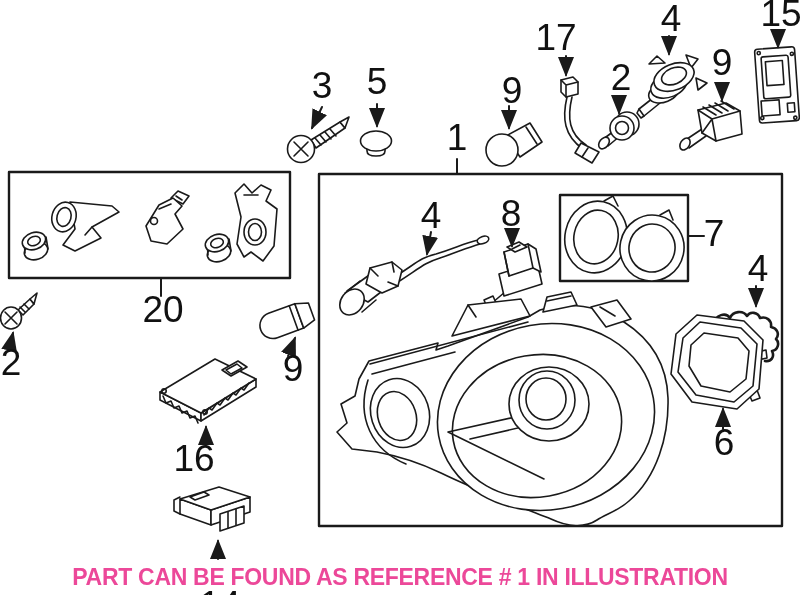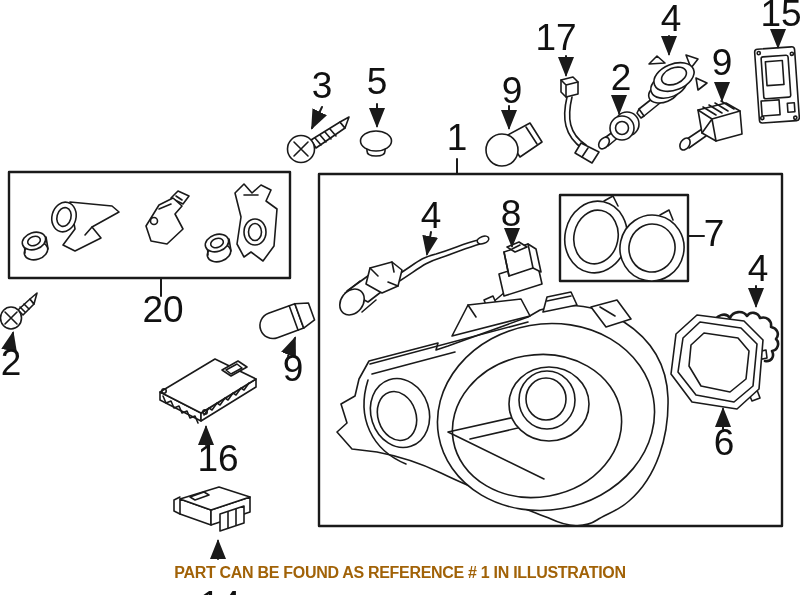--- a/index.html
+++ b/index.html
@@ -8,21 +8,21 @@
   .canvas svg{position:absolute;left:0;top:0;}
   svg *{stroke:#1a1a1a;stroke-width:1.6;stroke-linejoin:round;stroke-linecap:round;fill:none;}
   svg .sd{fill:#ffffff;}
   svg .thick{stroke-width:2.4;}
   svg .arrow{stroke-width:2;}
   svg .wire{stroke-width:2.6;}
   svg .ah{fill:#1a1a1a;stroke:none;}
   .lbl{position:absolute;transform:translateX(-50%);font-size:37px;line-height:1;
        color:#111;z-index:3;white-space:nowrap;}
   .notice{position:absolute;left:400px;top:564px;transform:translateX(-50%);
-          font-size:16px;font-weight:bold;letter-spacing:-0.3px;color:#a16207;
+          font-size:23px;font-weight:bold;letter-spacing:-0.3px;color:#ec4899;
           z-index:2;white-space:nowrap;}
 </style>
 </head>
 <body>
 
 <div class="canvas">
 
 <svg width="800" height="595" viewBox="0 0 800 595">
   <defs>
     <marker id="ah" markerWidth="11" markerHeight="9" refX="9" refY="4" orient="auto">
@@ -266,19 +266,19 @@
 <div class="lbl" style="left:724px;top:424px">6</div>
 <div class="lbl" style="left:714px;top:215px">7</div>
 <div class="lbl" style="left:511px;top:195px">8</div>
 <div class="lbl" style="left:722px;top:44px">9</div>
 <div class="lbl" style="left:671px;top:0px">4</div>
 <div class="lbl" style="left:512px;top:72px">9</div>
 <div class="lbl" style="left:293px;top:350px">9</div>
 <div class="lbl" style="left:431px;top:197px">4</div>
 <div class="lbl" style="left:220px;top:586px">14</div>
 <div class="lbl" style="left:781px;top:-5px">15</div>
-<div class="lbl" style="left:218px;top:440px">16</div>
+<div class="lbl" style="left:194px;top:440px">16</div>
 <div class="lbl" style="left:556px;top:19px">17</div>
 <div class="lbl" style="left:163px;top:291px">20</div>
 
 <div class="notice">PART CAN BE FOUND AS REFERENCE # 1 IN ILLUSTRATION</div>
 
 </div>
 
 </body></html>

